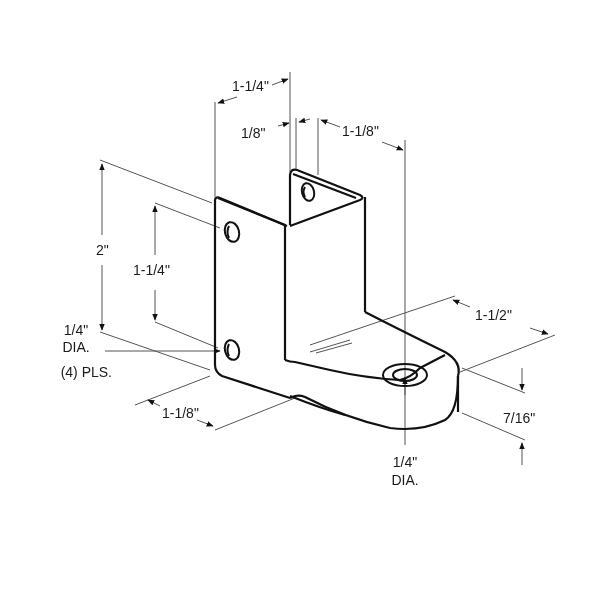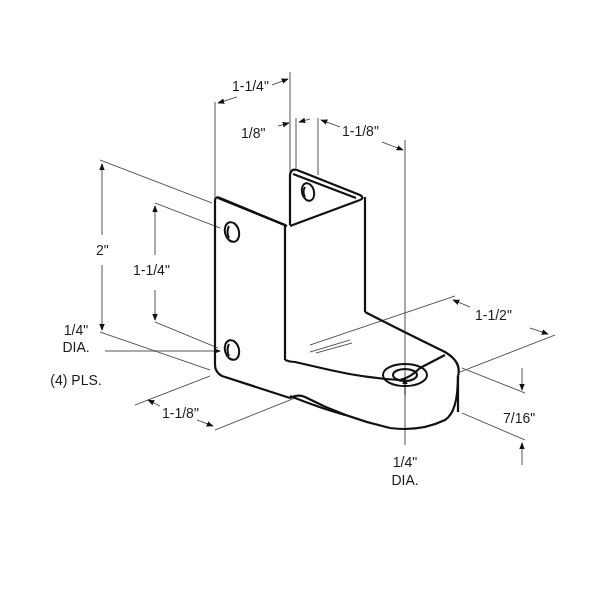--- a/index.html
+++ b/index.html
@@ -102,21 +102,21 @@
   </svg>
 
   <div class="lbl" style="left:232px;top:78px;">1-1/4"</div>
   <div class="lbl" style="left:241px;top:125px;">1/8"</div>
   <div class="lbl" style="left:342px;top:123px;">1-1/8"</div>
   <div class="lbl" style="left:96px;top:242px;">2"</div>
   <div class="lbl" style="left:133px;top:262px;">1-1/4"</div>
 
   <div class="lbl ctr" style="left:46px;top:322px;width:60px;">1/4"</div>
   <div class="lbl ctr" style="left:46px;top:339px;width:60px;">DIA.</div>
-  <div class="lbl ctr" style="left:40px;top:372px;width:72px;">(4) PLS.</div>
+  <div class="lbl ctr" style="left:40px;top:364px;width:72px;text-align:right;">(4) PLS.</div>
 
   <div class="lbl" style="left:162px;top:405px;">1-1/8"</div>
   <div class="lbl" style="left:475px;top:307px;">1-1/2"</div>
   <div class="lbl" style="left:503px;top:410px;">7/16"</div>
 
   <div class="lbl ctr" style="left:380px;top:454px;width:50px;">1/4"</div>
   <div class="lbl ctr" style="left:380px;top:472px;width:50px;">DIA.</div>
 </div>
 
 </body></html>

